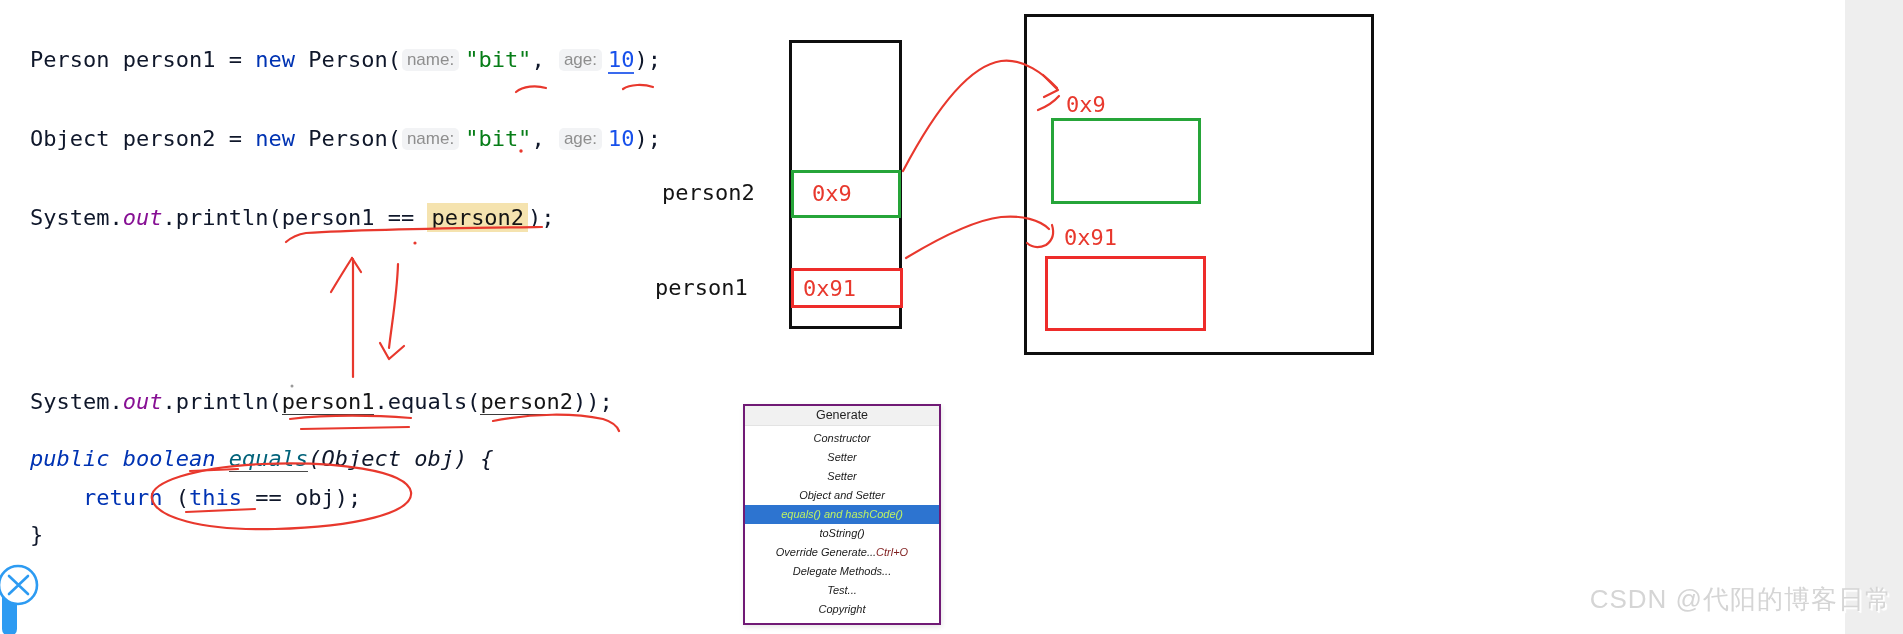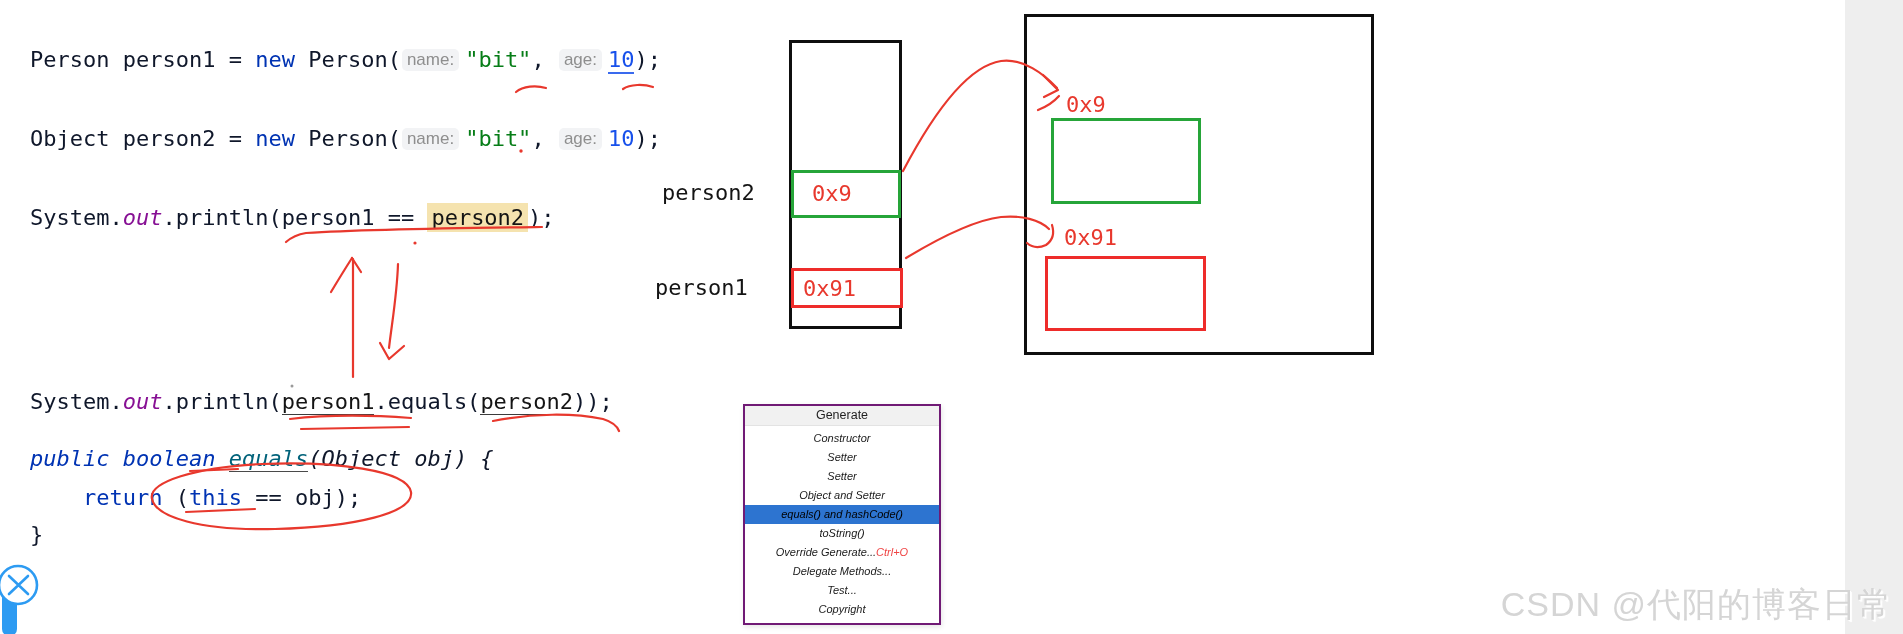--- a/index.html
+++ b/index.html
@@ -44,25 +44,25 @@
   .ann{stroke:var(--ared);fill:none;stroke-width:2.2;stroke-linecap:round;stroke-linejoin:round;}
   
   #generate-menu{position:absolute;left:743px;top:404px;width:198px;box-sizing:border-box;background:#fff;
                  border:2px solid #701a75;box-shadow:1px 2px 5px rgba(0,0,0,.10);
                  font-family:"Liberation Sans","DejaVu Sans",sans-serif;}
   #menu-header{height:19px;line-height:19px;text-align:center;background:#f1f1f1;
                border-bottom:1px solid #e3e3e3;font-size:12.5px;color:#1f1f1f;}
   #menu-items{padding:3px 0 4px 0;}
   .menu-item{height:19px;line-height:19px;padding:0 14px;font-size:11px;color:#1a1a1a;
              display:flex;justify-content:center;cursor:default;font-style:italic;}
-  .menu-item.selected{background:var(--sel);color:#000000;}
-  .mi-shortcut{color:#ef4444;}
+  .menu-item.selected{background:var(--sel);color:#bef264;}
+  .mi-shortcut{color:#7f1d1d;}
   
   #watermark{position:absolute;right:11px;top:582px;font-family:"Liberation Sans","DejaVu Sans",sans-serif;
-             font-size:34px;letter-spacing:1px;color:var(--wm);
+             font-size:26px;letter-spacing:1px;color:var(--wm);
              text-shadow:1px 1px 0 #ffffff,2px 2px 1px #ffffff;white-space:nowrap;}
   
   #close-tool{position:absolute;left:0;top:560px;}
 </style>
 </head>
 <body>
 
 <div id="screen">
 
   <div id="right-strip"></div>

